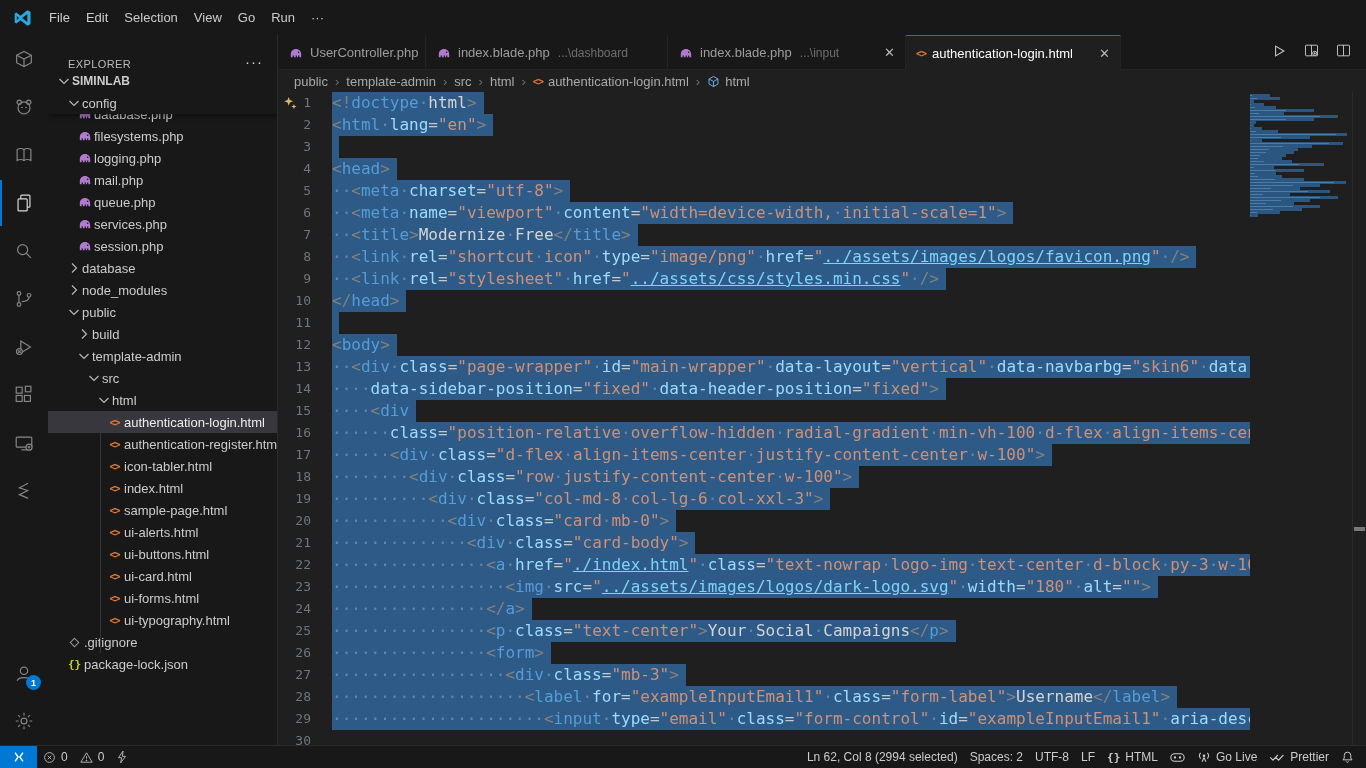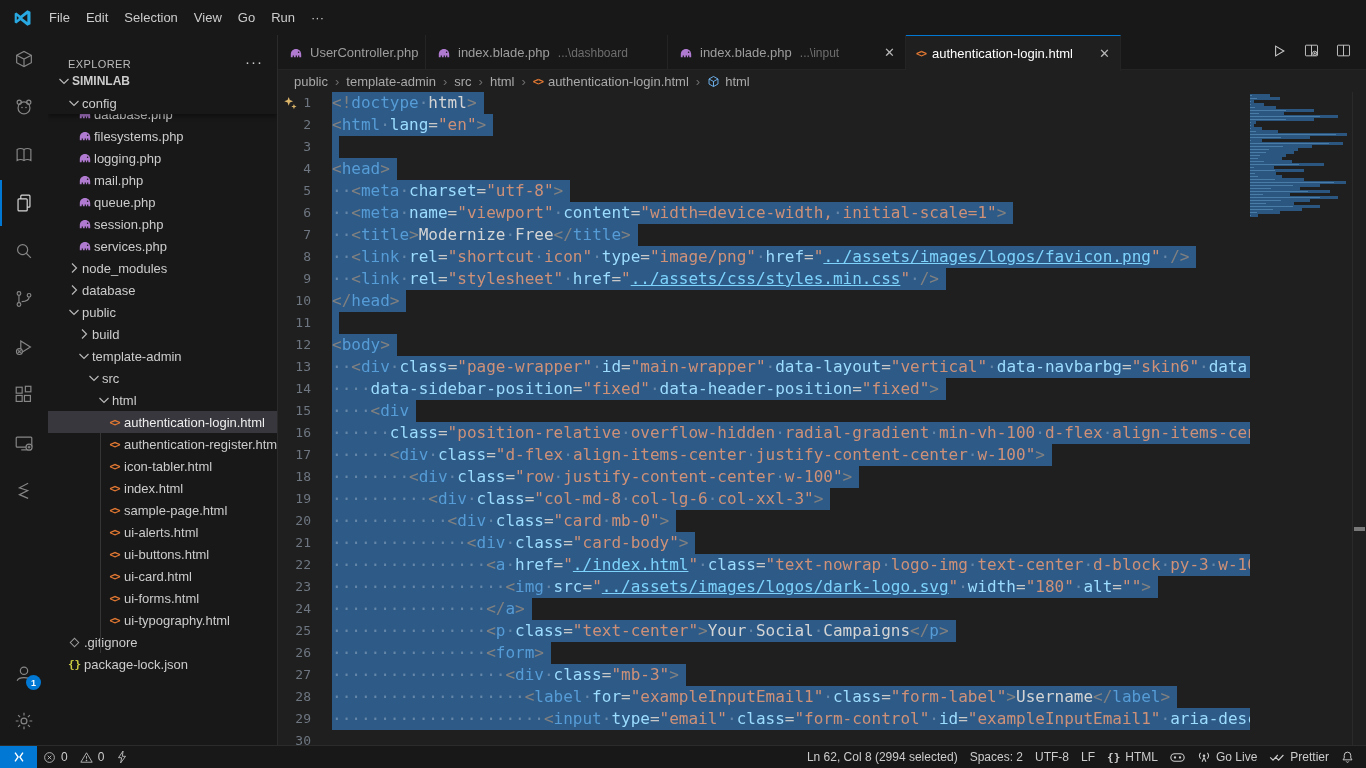--- a/index.html
+++ b/index.html
@@ -385,52 +385,52 @@
         </div>
         <div class="trow" style="padding-left: 27px;">
           <span class="ficon">
             <span class="icon">
               <svg width="16" height="16" viewBox="0 0 16 16">
                 <path fill="#b07ad1" d="M2.8 12.2V9.4C2.8 6.4 4.9 4 8 4s5.2 2.4 5.2 5.4v2.8h-1.9v-1.7h-1.2v1.7H8.9v-1.7H7.7v1.7H5.9v-1.7H4.7v1.7z"></path>
                 <circle cx="10.6" cy="7.2" r=".8" fill="#181818"></circle>
               </svg>
             </span>
           </span>
-          <span>session.php</span>
+          <span>services.php</span>
         </div>
         <div class="trow" style="padding-left: 27px;">
           <span class="ficon">
             <span class="icon">
               <svg width="16" height="16" viewBox="0 0 16 16">
                 <path fill="#b07ad1" d="M2.8 12.2V9.4C2.8 6.4 4.9 4 8 4s5.2 2.4 5.2 5.4v2.8h-1.9v-1.7h-1.2v1.7H8.9v-1.7H7.7v1.7H5.9v-1.7H4.7v1.7z"></path>
                 <circle cx="10.6" cy="7.2" r=".8" fill="#181818"></circle>
               </svg>
             </span>
           </span>
-          <span>services.php</span>
+          <span>session.php</span>
         </div>
         <div class="trow" style="padding-left: 17px;">
           <span class="chev">
             <span class="icon">
               <svg width="16" height="16" viewBox="0 0 16 16" fill="none" stroke="currentColor" stroke-width="1.2">
                 <path d="M6 3.5L10.5 8 6 12.5"></path>
               </svg>
             </span>
           </span>
-          <span>node_modules</span>
+          <span>database</span>
         </div>
         <div class="trow" style="padding-left: 17px;">
           <span class="chev">
             <span class="icon">
               <svg width="16" height="16" viewBox="0 0 16 16" fill="none" stroke="currentColor" stroke-width="1.2">
                 <path d="M6 3.5L10.5 8 6 12.5"></path>
               </svg>
             </span>
           </span>
-          <span>database</span>
+          <span>node_modules</span>
         </div>
         <div class="trow" style="padding-left: 17px;">
           <span class="chev">
             <span class="icon">
               <svg width="16" height="16" viewBox="0 0 16 16" fill="none" stroke="currentColor" stroke-width="1.2">
                 <path d="M3.5 6L8 10.5 12.5 6"></path>
               </svg>
             </span>
           </span>
           <span>public</span>

